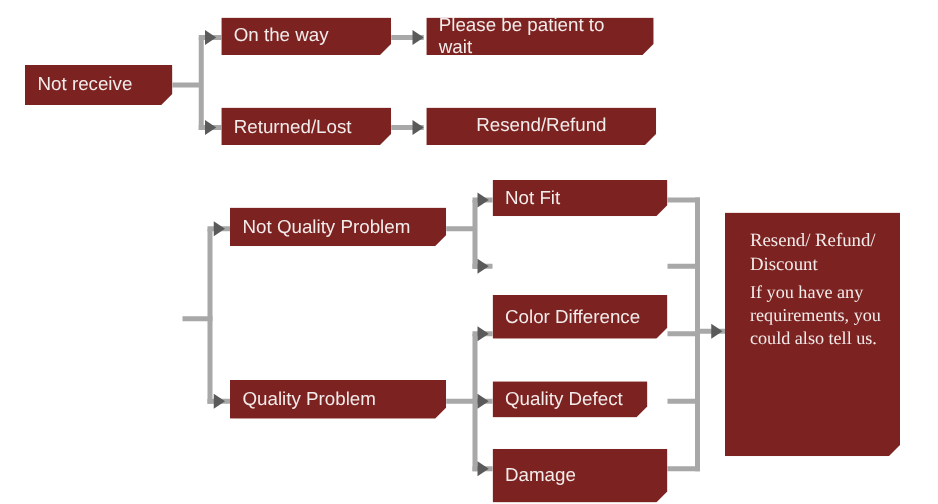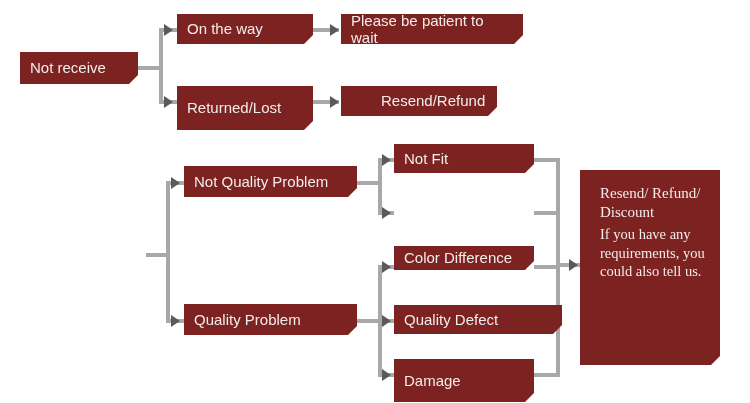--- a/index.html
+++ b/index.html
@@ -76,25 +76,25 @@
   </div>
 
   <div class="node" style="left:20px;top:52px;width:118px;height:32px;">
     <span class="lbl">Not receive</span>
   </div>
 
   <div class="node" style="left:341px;top:14px;width:182px;height:30px;">
     <span class="lbl">Please be patient to wait</span>
   </div>
 
-  <div class="node" style="left:177px;top:86px;width:136px;height:44px;">
+  <div class="node" style="left:177px;top:86px;width:136px;height:30px;align-items:flex-end;">
     <span class="lbl">Returned/Lost</span>
   </div>
 
-  <div class="node" style="left:341px;top:86px;width:156px;height:30px;padding-left:40px;">
+  <div class="node" style="left:341px;top:86px;width:184px;height:30px;padding-left:40px;">
     <span class="lbl">Resend/Refund</span>
   </div>
 
   <div class="conn h" style="left:146px;top:253px;width:24px;"></div>
 
   <div class="conn v" style="left:166px;top:183px;height:140px;"></div>
 
   <div class="conn h" style="left:166px;top:181px;width:18px;"></div>
   <div class="arrow" style="left:171px;top:177px;"></div>
 
@@ -133,25 +133,25 @@
 
   <div class="node" style="left:184px;top:304px;width:173px;height:31px;">
     <span class="lbl">Quality Problem</span>
   </div>
 
   <div class="node" style="left:394px;top:144px;width:140px;height:29px;">
     <span class="lbl">Not Fit</span>
   </div>
 
 
-  <div class="node" style="left:394px;top:246px;width:140px;height:24px;">
+  <div class="node" style="left:394px;top:236px;width:140px;height:35px;">
     <span class="lbl">Color Difference</span>
   </div>
 
-  <div class="node" style="left:394px;top:305px;width:168px;height:29px;justify-content:center;">
+  <div class="node" style="left:394px;top:305px;width:124px;height:29px;justify-content:center;">
     <span class="lbl">Quality Defect</span>
   </div>
 
   <div class="node" style="left:394px;top:359px;width:140px;height:43px;">
     <span class="lbl">Damage</span>
   </div>
 
   <div class="node result" style="left:580px;top:170px;width:140px;height:195px;">
     <p class="head">Resend/ Refund/ Discount</p>
     <p class="body">If you have any requirements, you could also tell us.</p>

